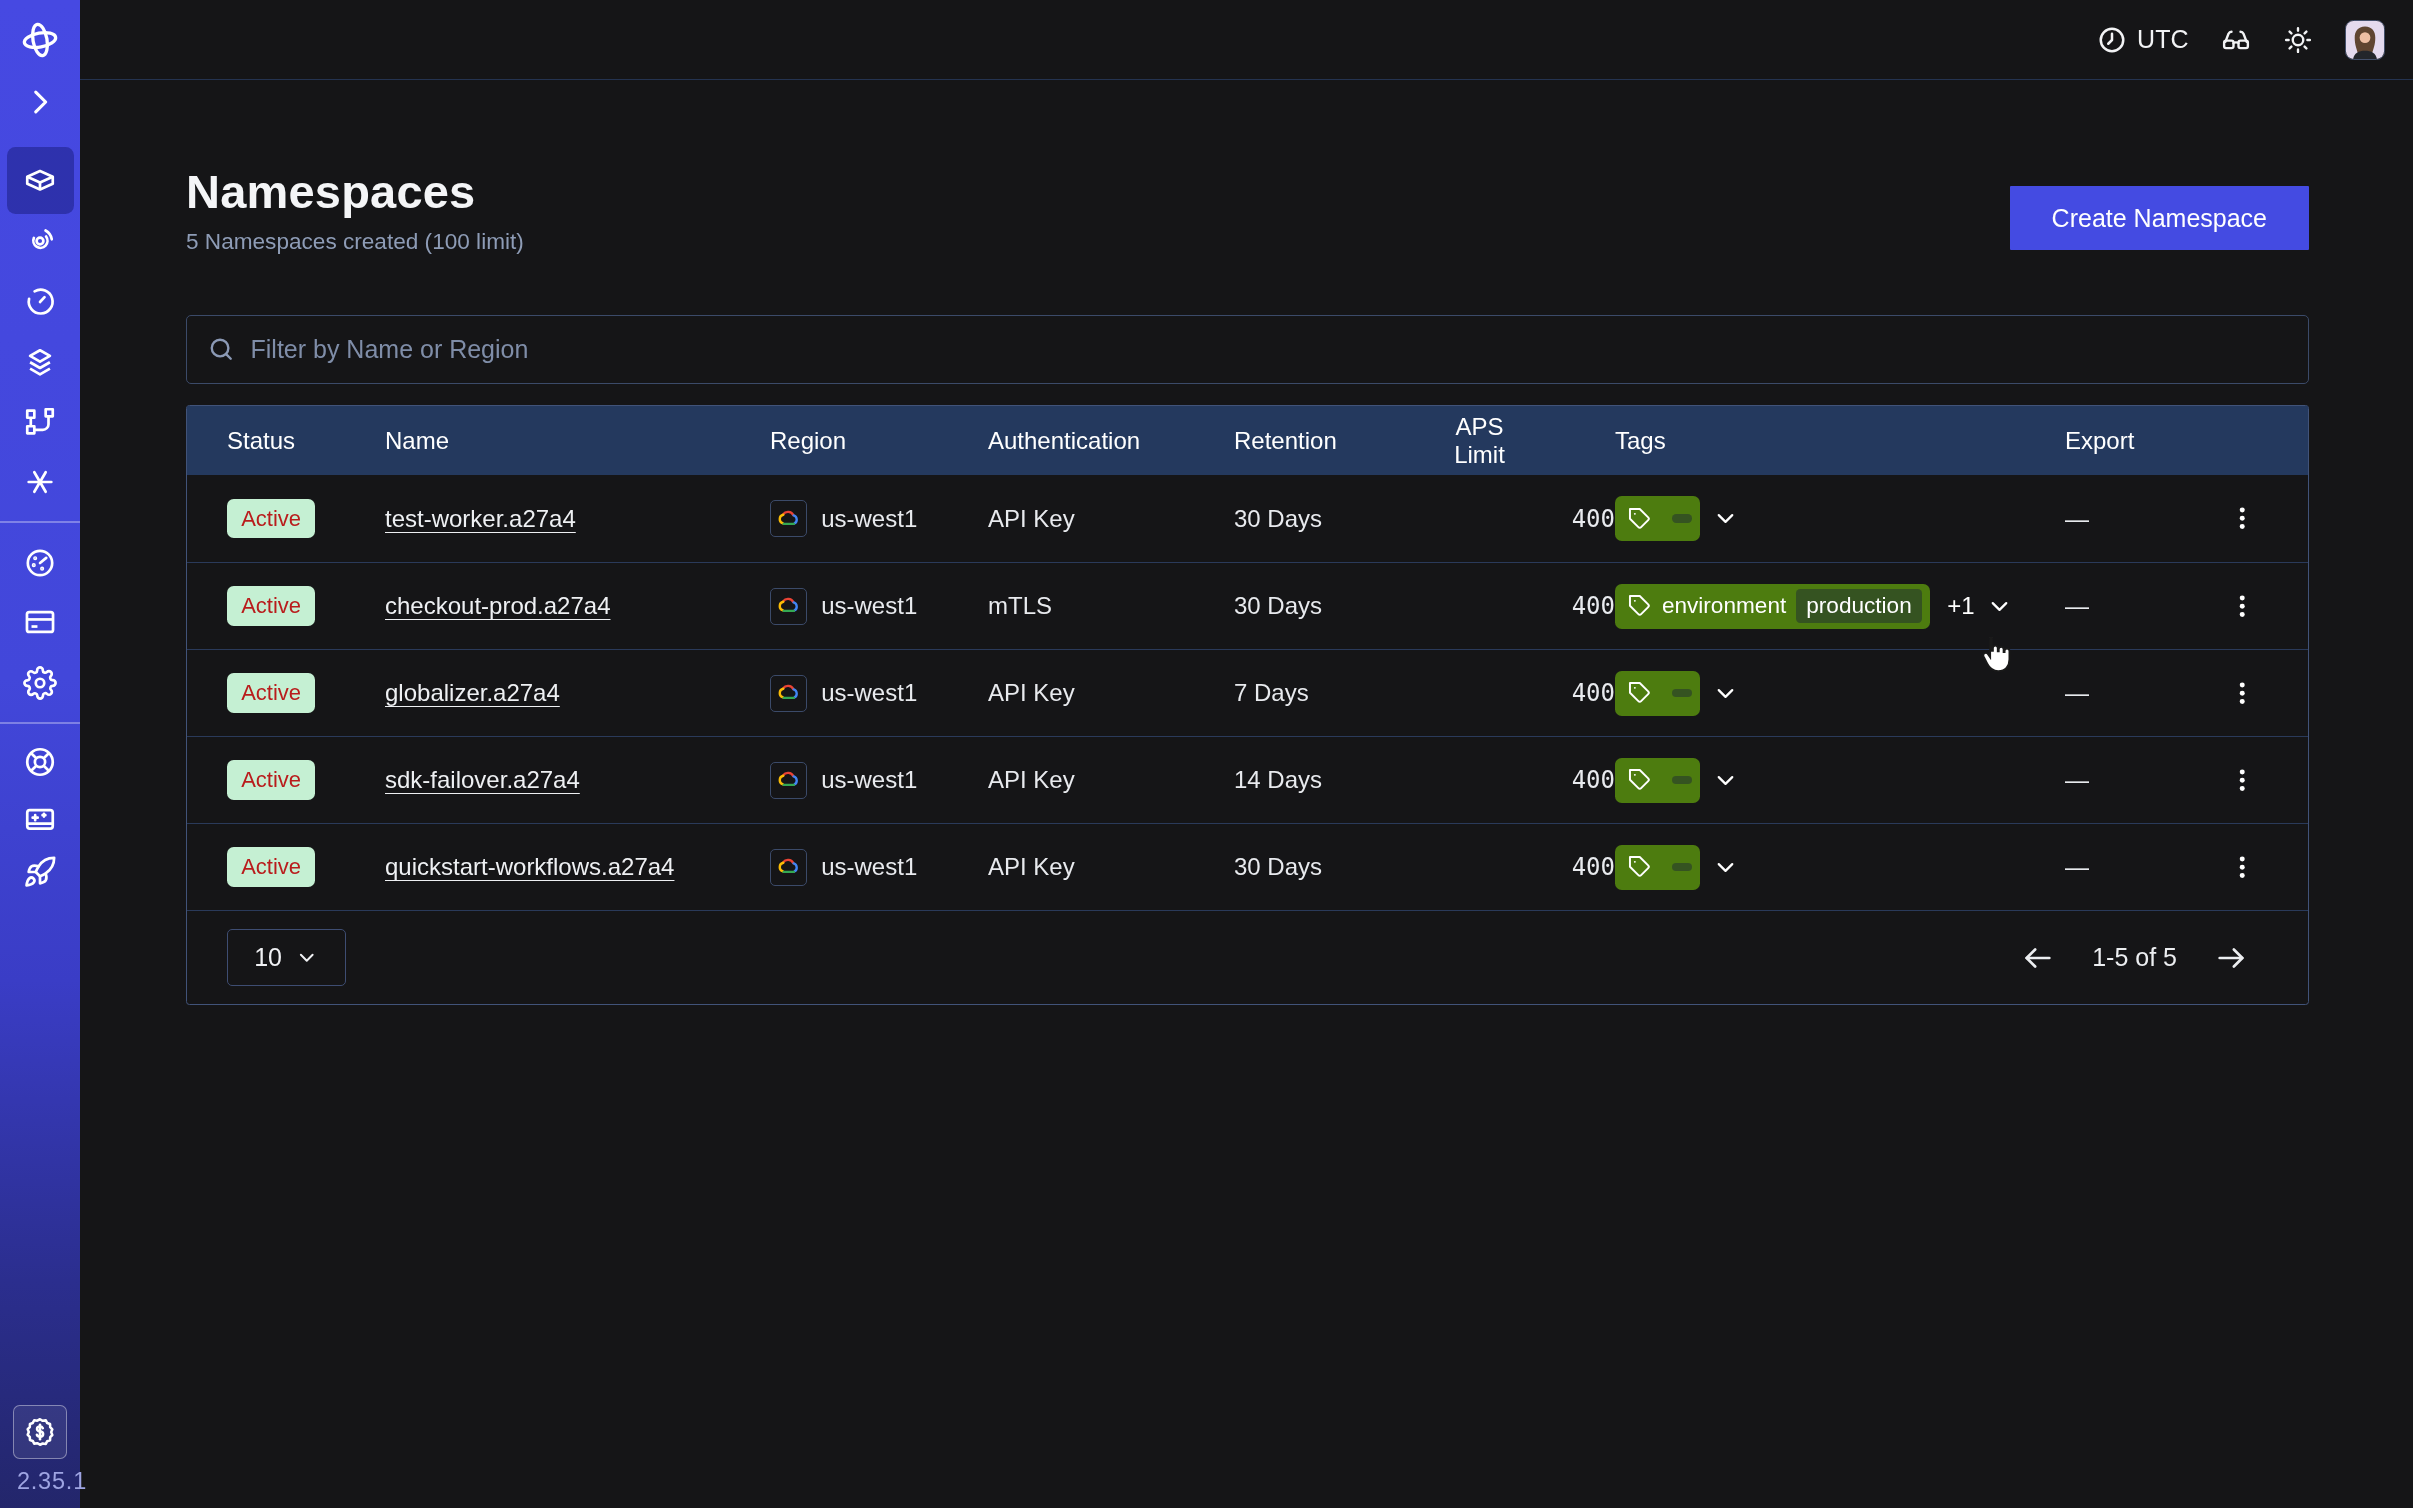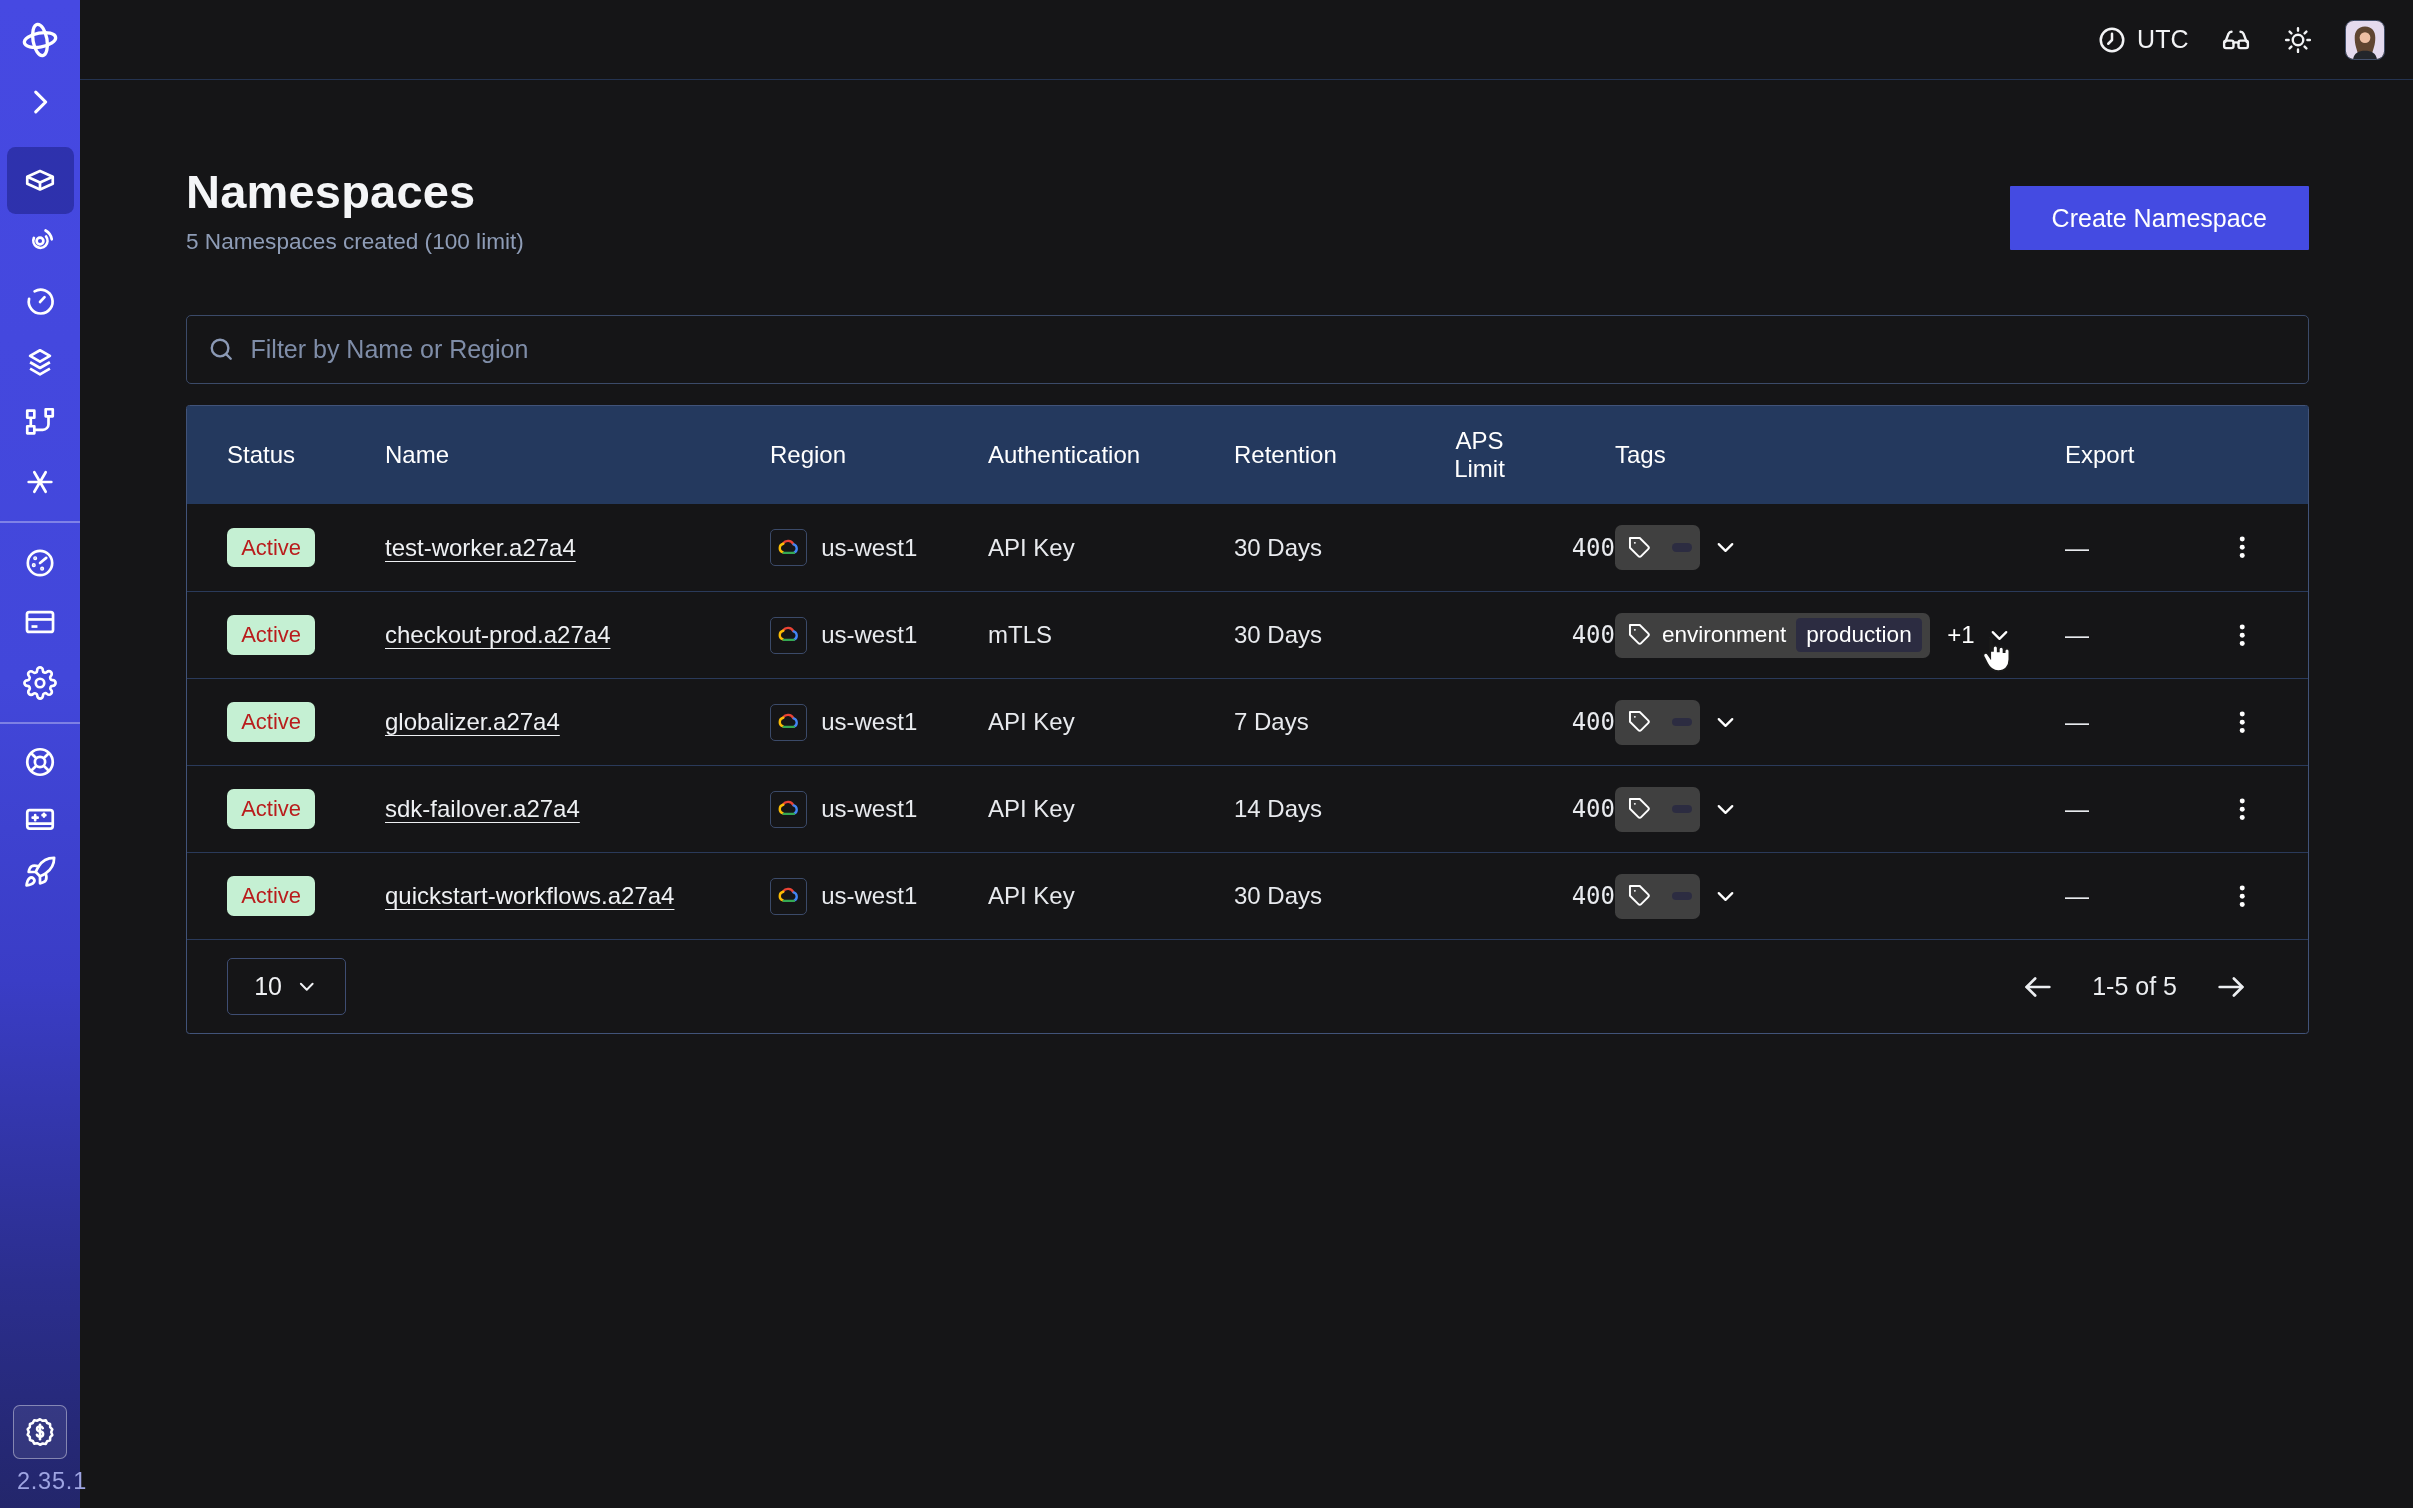--- a/index.html
+++ b/index.html
@@ -48,36 +48,36 @@
     display:flex; align-items:center; padding:0 20px; gap:15px; background:#151517; }
   .search svg { width:28.5px; height:28.5px; color:#8b99b5; flex:none; }
   .search input { flex:1; background:transparent; border:none; outline:none; color:#e8eaee;
     font-size:25px; font-family:inherit; }
   .search input::placeholder { color:#7f8da8; }
 
   
   .table { margin-top:21px; border:1.7px solid #415379; border-radius:3.4px; }
   .tgrid { display:grid; grid-template-columns:158px 385px 218px 246px 193px 188px 450px 1fr;
     align-items:center; padding-left:40px; }
-  .thead { background:#24395e; height:98px; font-size:24px; font-weight:500; color:#fff; }
+  .thead { background:#24395e; height:69px; font-size:24px; font-weight:500; color:#fff; }
   .thead .aps-h { text-align:center; padding-right:83px; }
   .trow { height:87px; border-top:1.7px solid #2a3a5a; font-size:24px; }
   .trow:first-child { border-top:none; }
   .badge { display:inline-block; background:#c5f0d3; color:#b91c1c; font-size:22px;
     padding:6.7px 14.2px; border-radius:6.7px; }
   .nslink { color:#eef0f3; text-decoration:underline; text-underline-offset:5px;
     text-decoration-thickness:1.3px; cursor:pointer; }
   .region-cell { display:flex; align-items:center; gap:14.2px; }
   .gcp-box { width:37px; height:37px; border:1.7px solid #3b4a69; border-radius:5px;
     display:flex; align-items:center; justify-content:center; flex:none; }
   .gcp-box svg { width:23.5px; height:23.5px; }
   .aps { font-family:"DejaVu Sans Mono",monospace; font-size:24px; text-align:right; }
   .tags-cell { display:flex; align-items:center; }
   .chip { display:inline-flex; align-items:center; gap:10px; height:45px; padding:0 8.4px 0 13.4px;
-    background:#404040; color:#fff; border-radius:6.7px; font-size:22.6px; border:none;
+    background:#4d7c0f; color:#fff; border-radius:6.7px; font-size:22.6px; border:none;
     font-family:inherit; cursor:pointer; }
   .chip svg { width:23.5px; height:23.5px; }
   .chip-val { background:rgba(10,8,70,0.35); border-radius:4.2px; padding:4.2px 10px; }
   .tag-more { margin-left:17px; font-size:24px; color:#fff; }
   .tag-chevron { margin-left:11.7px; background:transparent; border:none; color:#fff; cursor:pointer;
     display:flex; align-items:center; }
   .tag-chevron svg { width:27px; height:27px; }
   .export-cell { display:flex; align-items:center; justify-content:space-between; padding-right:47px; }
   .kebab { background:transparent; border:none; color:#fff; cursor:pointer; width:37px; height:50px;
     display:flex; align-items:center; justify-content:center; }

